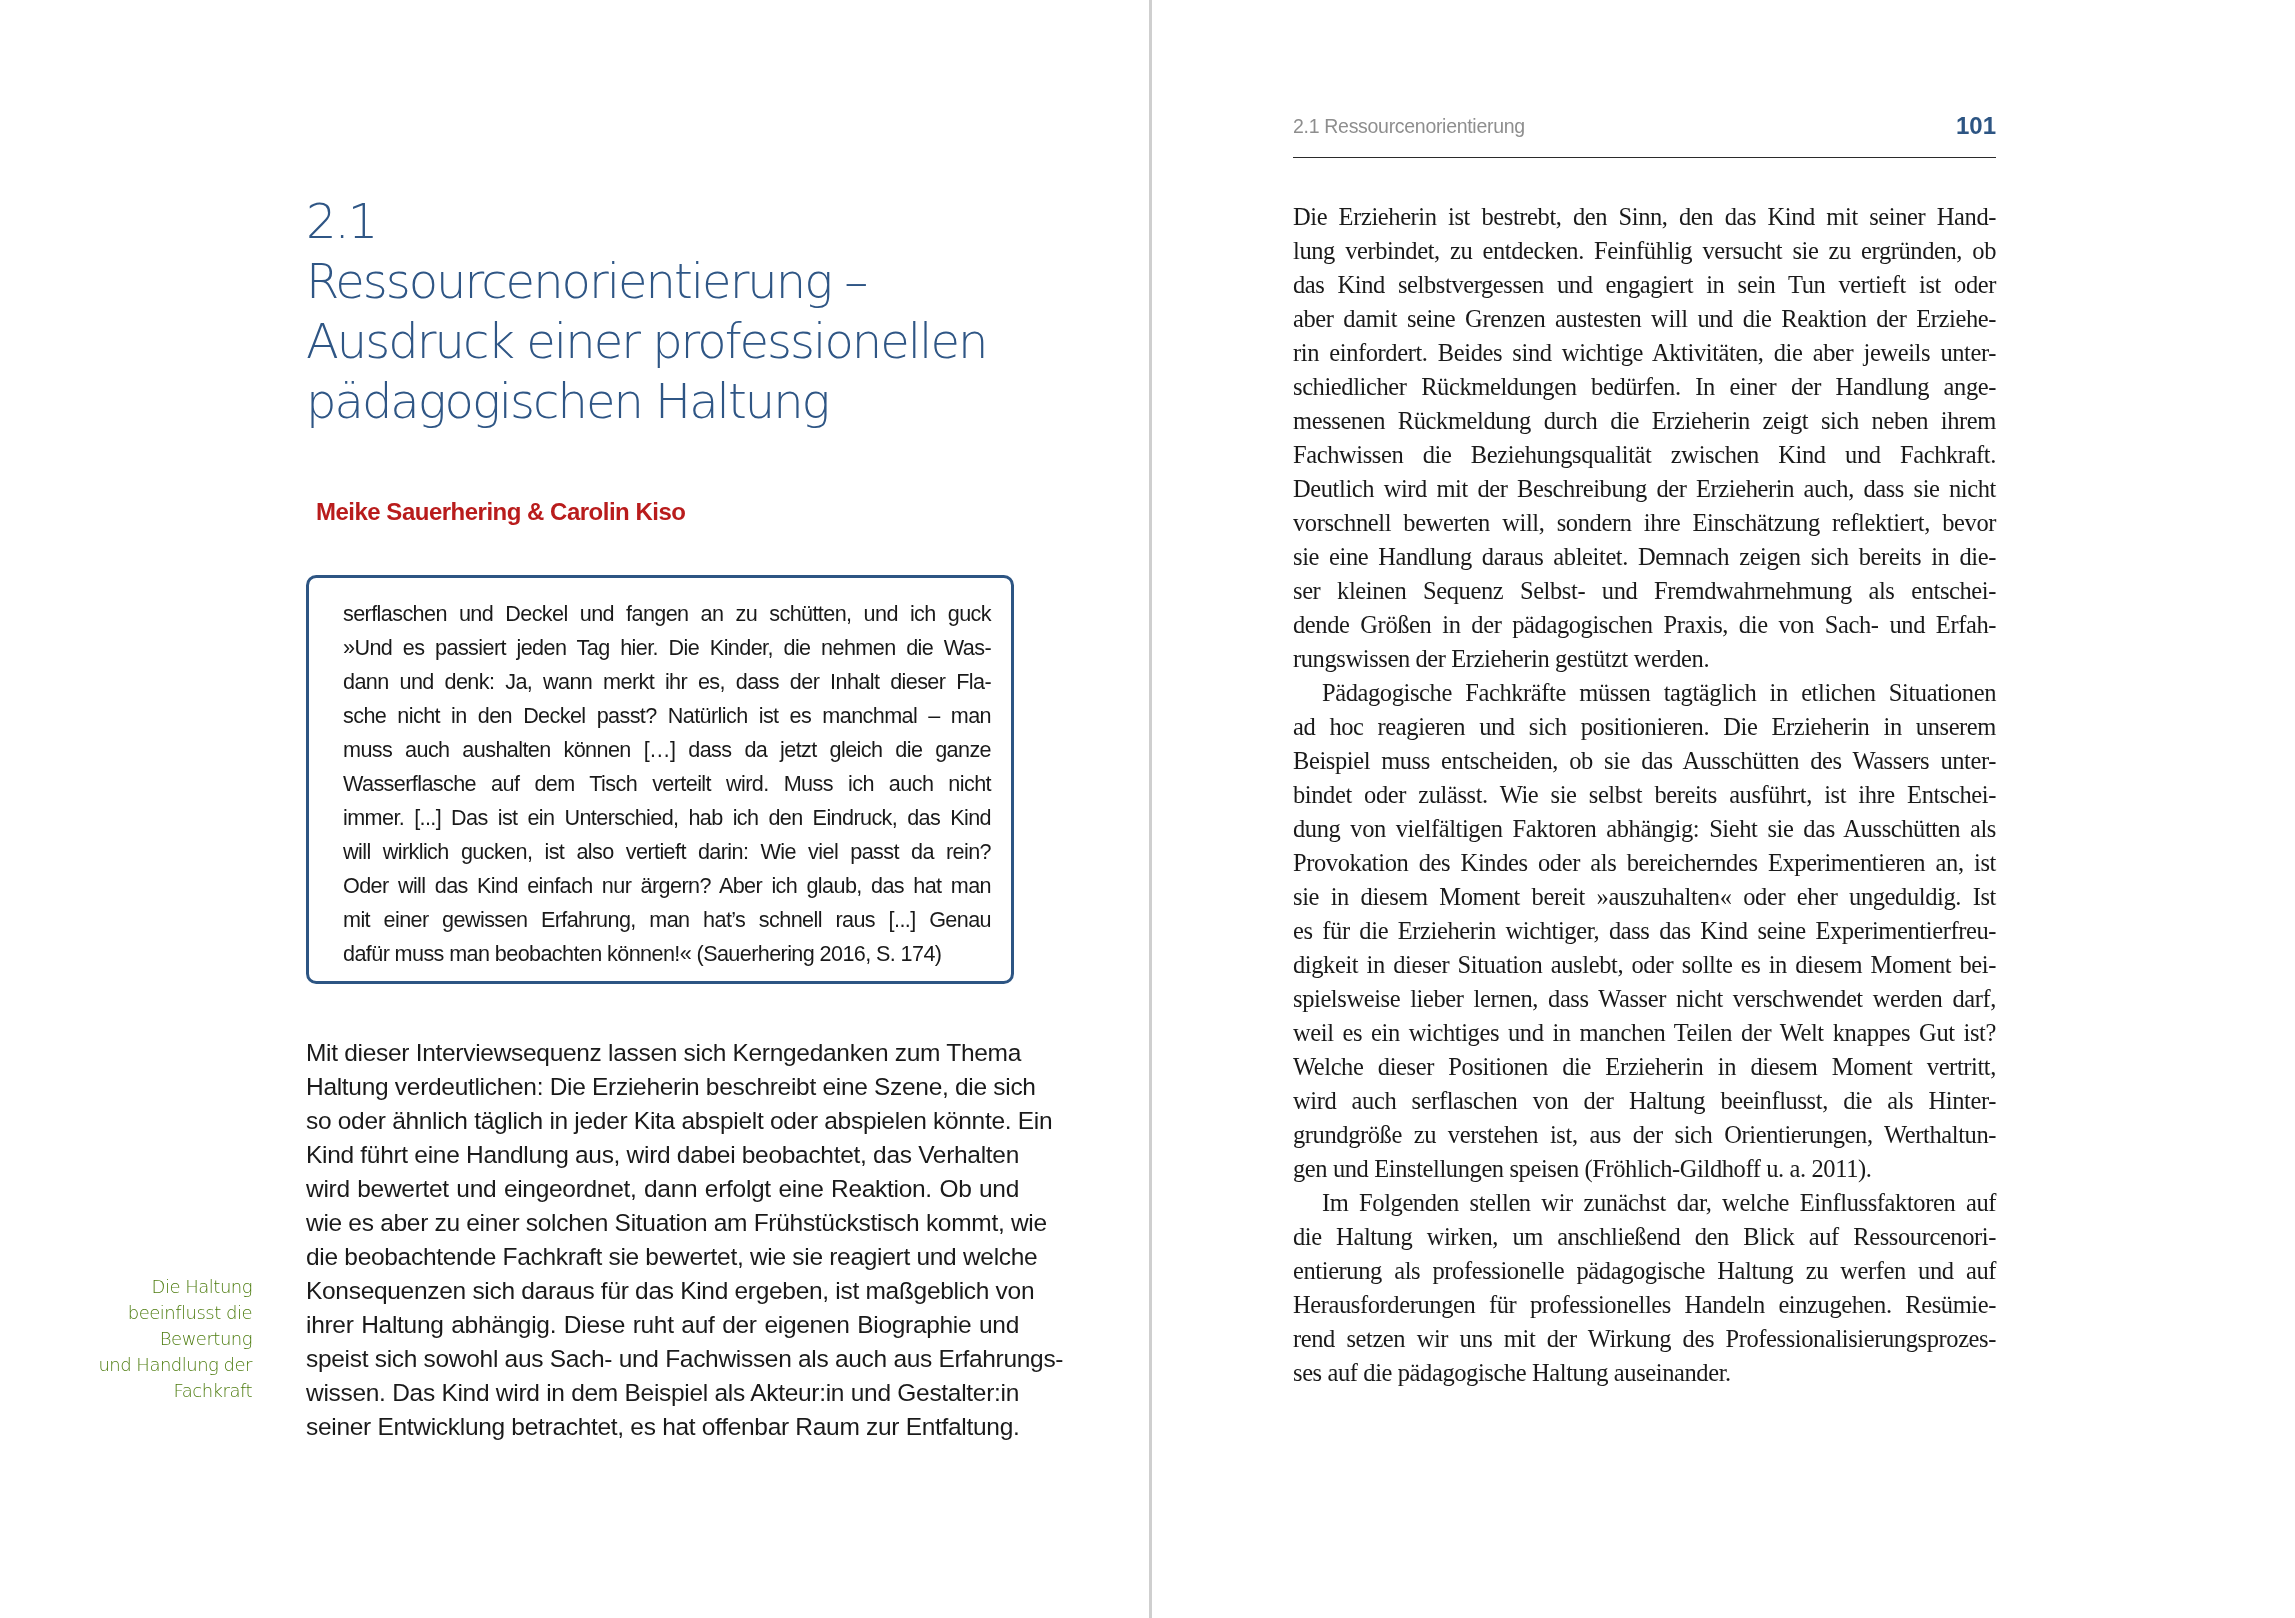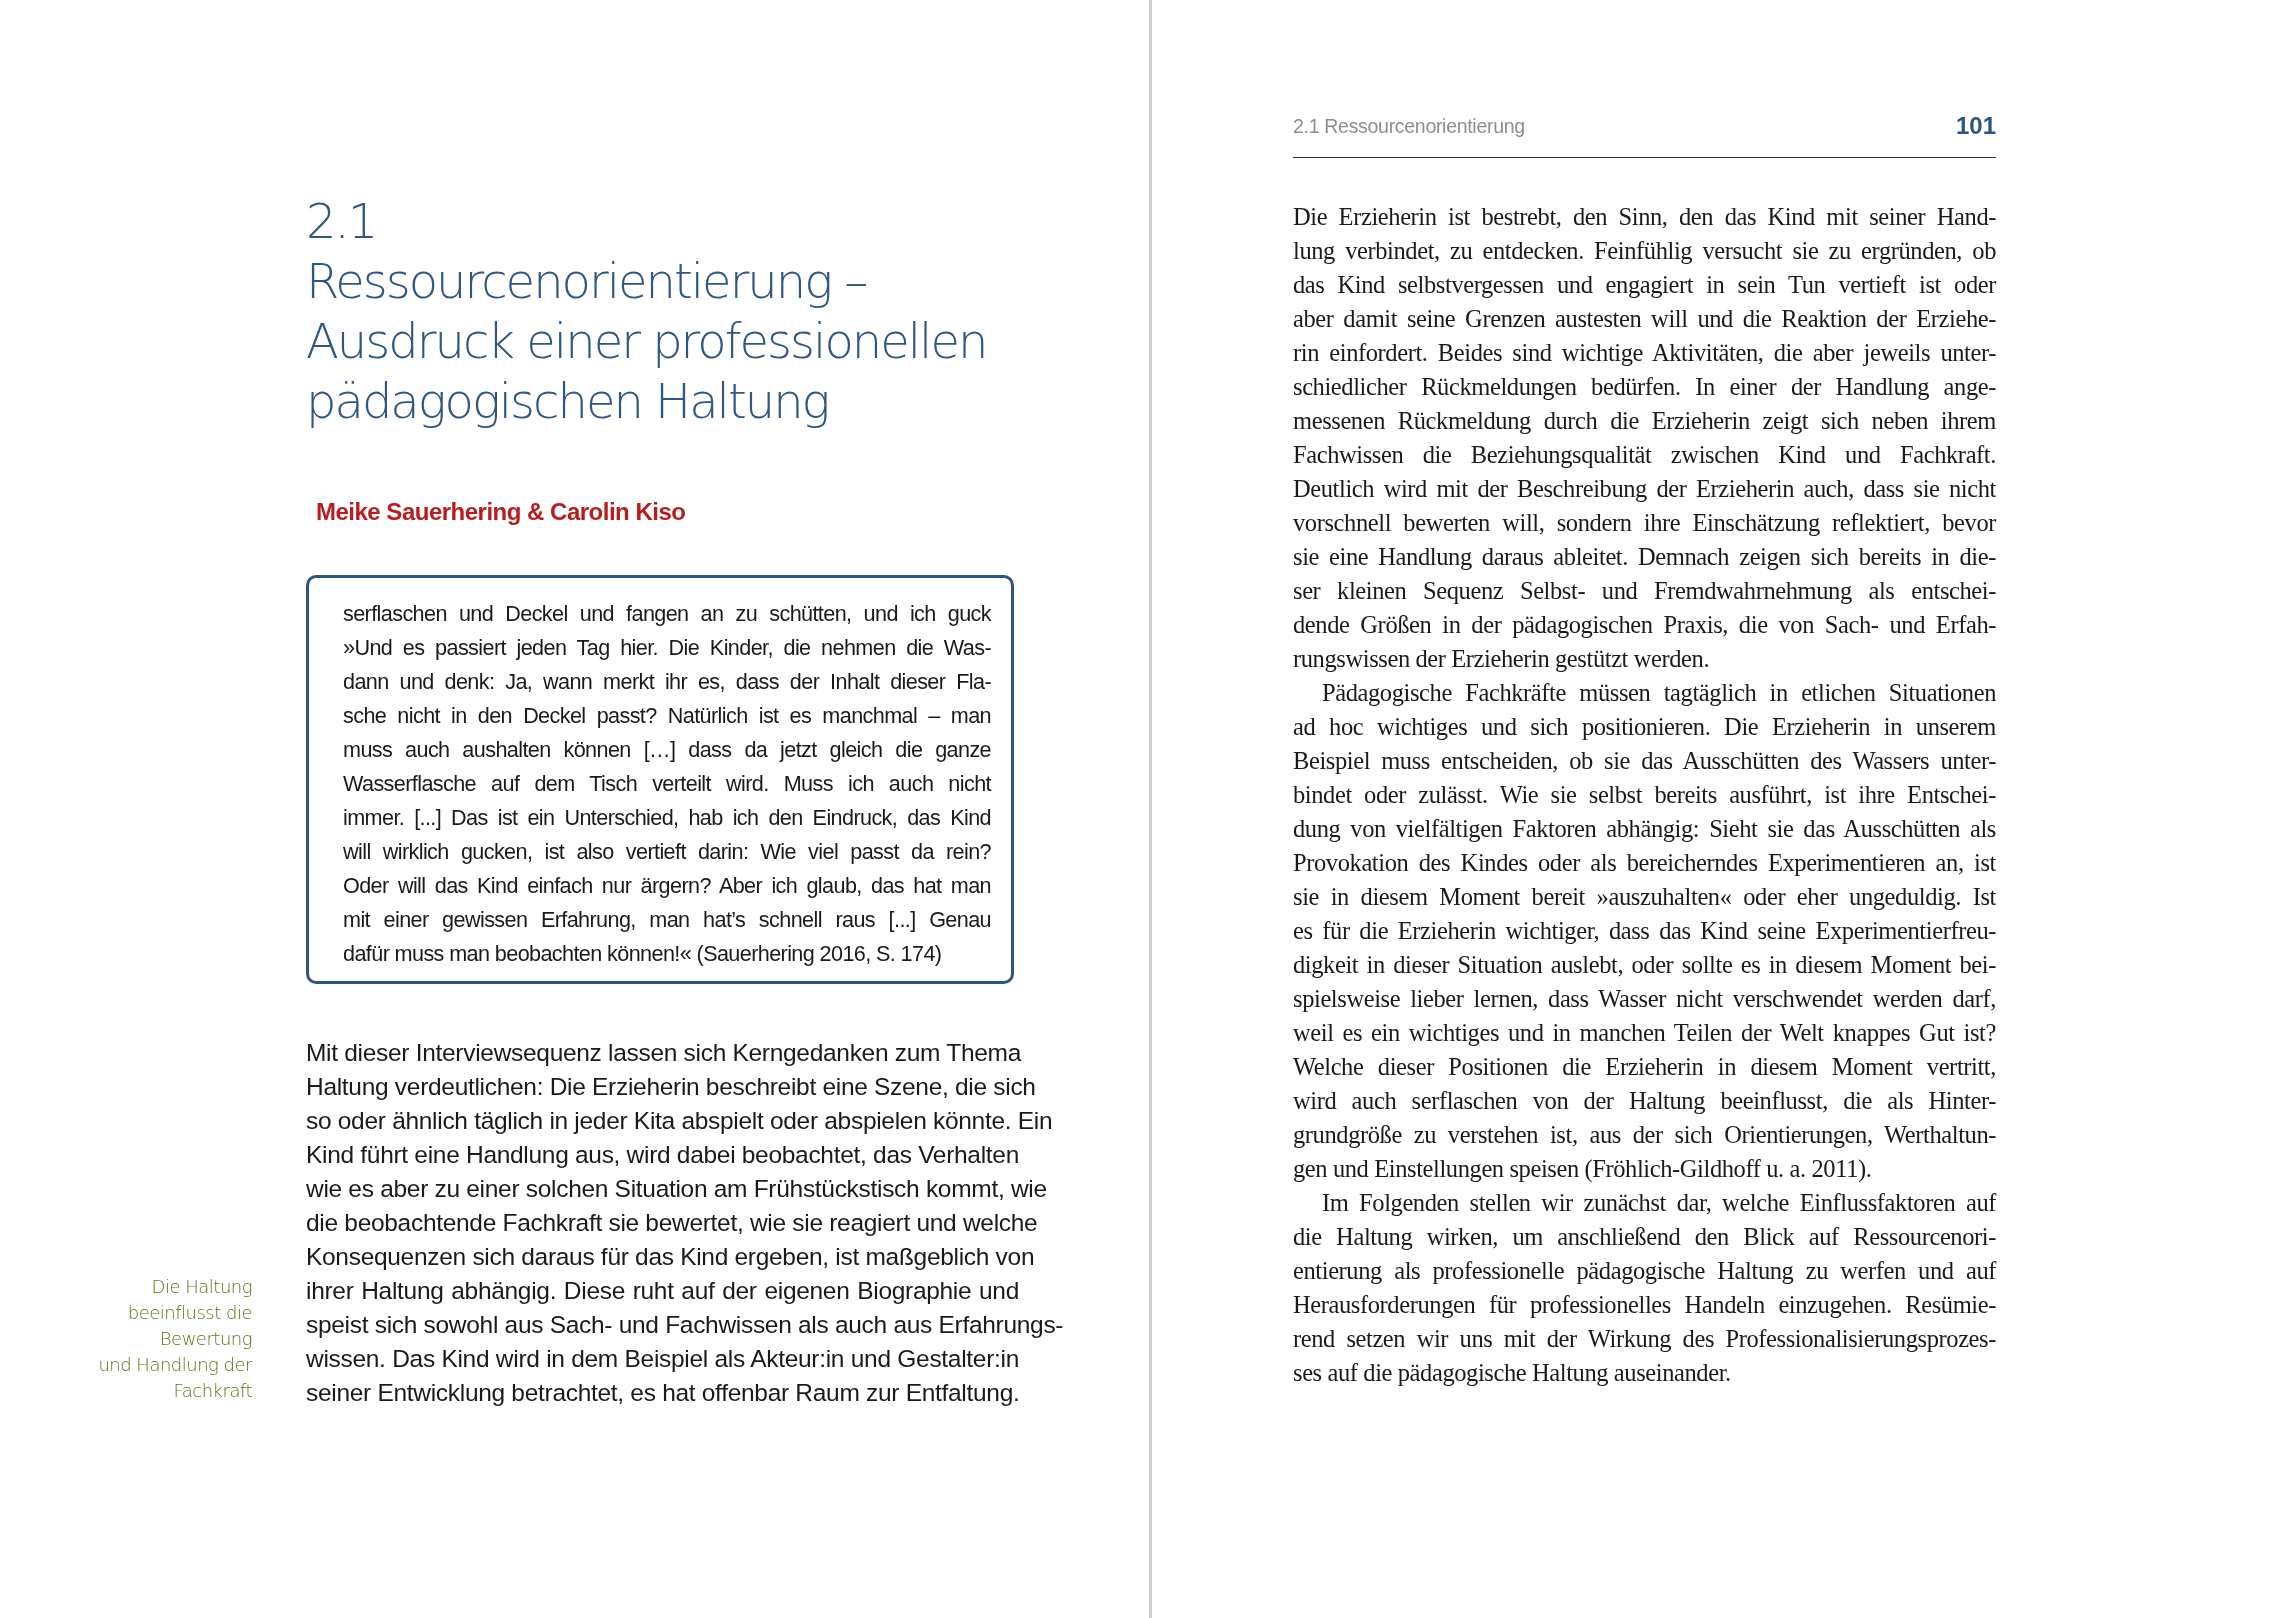--- a/index.html
+++ b/index.html
@@ -95,20 +95,21 @@
         <span class="line">mit einer gewissen Erfahrung, man hat’s schnell raus [...] Genau</span>
         <span class="line last">dafür muss man beobachten können!« (Sauerhering 2016, S. 174)</span>
       </div>
   </div>
 
   <div class="body-left" id="body-left">
       <span class="line">Mit dieser Interviewsequenz lassen sich Kerngedanken zum Thema</span>
       <span class="line">Haltung verdeutlichen: Die Erzieherin beschreibt eine Szene, die sich</span>
       <span class="line">so oder ähnlich täglich in jeder Kita abspielt oder abspielen könnte. Ein</span>
       <span class="line">Kind führt eine Handlung aus, wird dabei beobachtet, das Verhalten</span>
+      <span class="line">wird bewertet und eingeordnet, dann erfolgt eine Reaktion. Ob und</span>
       <span class="line">wie es aber zu einer solchen Situation am Frühstückstisch kommt, wie</span>
       <span class="line">die beobachtende Fachkraft sie bewertet, wie sie reagiert und welche</span>
       <span class="line">Konsequenzen sich daraus für das Kind ergeben, ist maßgeblich von</span>
       <span class="line">ihrer Haltung abhängig. Diese ruht auf der eigenen Biographie und</span>
       <span class="line">speist sich sowohl aus Sach- und Fachwissen als auch aus Erfahrungs-</span>
       <span class="line">wissen. Das Kind wird in dem Beispiel als Akteur:in und Gestalter:in</span>
       <span class="line">seiner Entwicklung betrachtet, es hat offenbar Raum zur Entfaltung.</span>
     </div>
 
   <div class="margin-note" id="margin-note">
@@ -141,21 +142,21 @@
       <span class="line">Fachwissen die Beziehungsqualität zwischen Kind und Fachkraft.</span>
       <span class="line">Deutlich wird mit der Beschreibung der Erzieherin auch, dass sie nicht</span>
       <span class="line">vorschnell bewerten will, sondern ihre Einschätzung reflektiert, bevor</span>
       <span class="line">sie eine Handlung daraus ableitet. Demnach zeigen sich bereits in die-</span>
       <span class="line">ser kleinen Sequenz Selbst- und Fremdwahrnehmung als entschei-</span>
       <span class="line">dende Größen in der pädagogischen Praxis, die von Sach- und Erfah-</span>
       <span class="line last">rungswissen der Erzieherin gestützt werden.</span>
     </div>
     <div>
       <span class="line indent">Pädagogische Fachkräfte müssen tagtäglich in etlichen Situationen</span>
-      <span class="line">ad hoc wichtiges und sich positionieren. Die Erzieherin in unserem</span>
+      <span class="line">ad hoc reagieren und sich positionieren. Die Erzieherin in unserem</span>
       <span class="line">Beispiel muss entscheiden, ob sie das Ausschütten des Wassers unter-</span>
       <span class="line">bindet oder zulässt. Wie sie selbst bereits ausführt, ist ihre Entschei-</span>
       <span class="line">dung von vielfältigen Faktoren abhängig: Sieht sie das Ausschütten als</span>
       <span class="line">Provokation des Kindes oder als bereicherndes Experimentieren an, ist</span>
       <span class="line">sie in diesem Moment bereit »auszuhalten« oder eher ungeduldig. Ist</span>
       <span class="line">es für die Erzieherin wichtiger, dass das Kind seine Experimentierfreu-</span>
       <span class="line">digkeit in dieser Situation auslebt, oder sollte es in diesem Moment bei-</span>
       <span class="line">spielsweise lieber lernen, dass Wasser nicht verschwendet werden darf,</span>
       <span class="line">weil es ein wichtiges und in manchen Teilen der Welt knappes Gut ist?</span>
       <span class="line">Welche dieser Positionen die Erzieherin in diesem Moment vertritt,</span>

